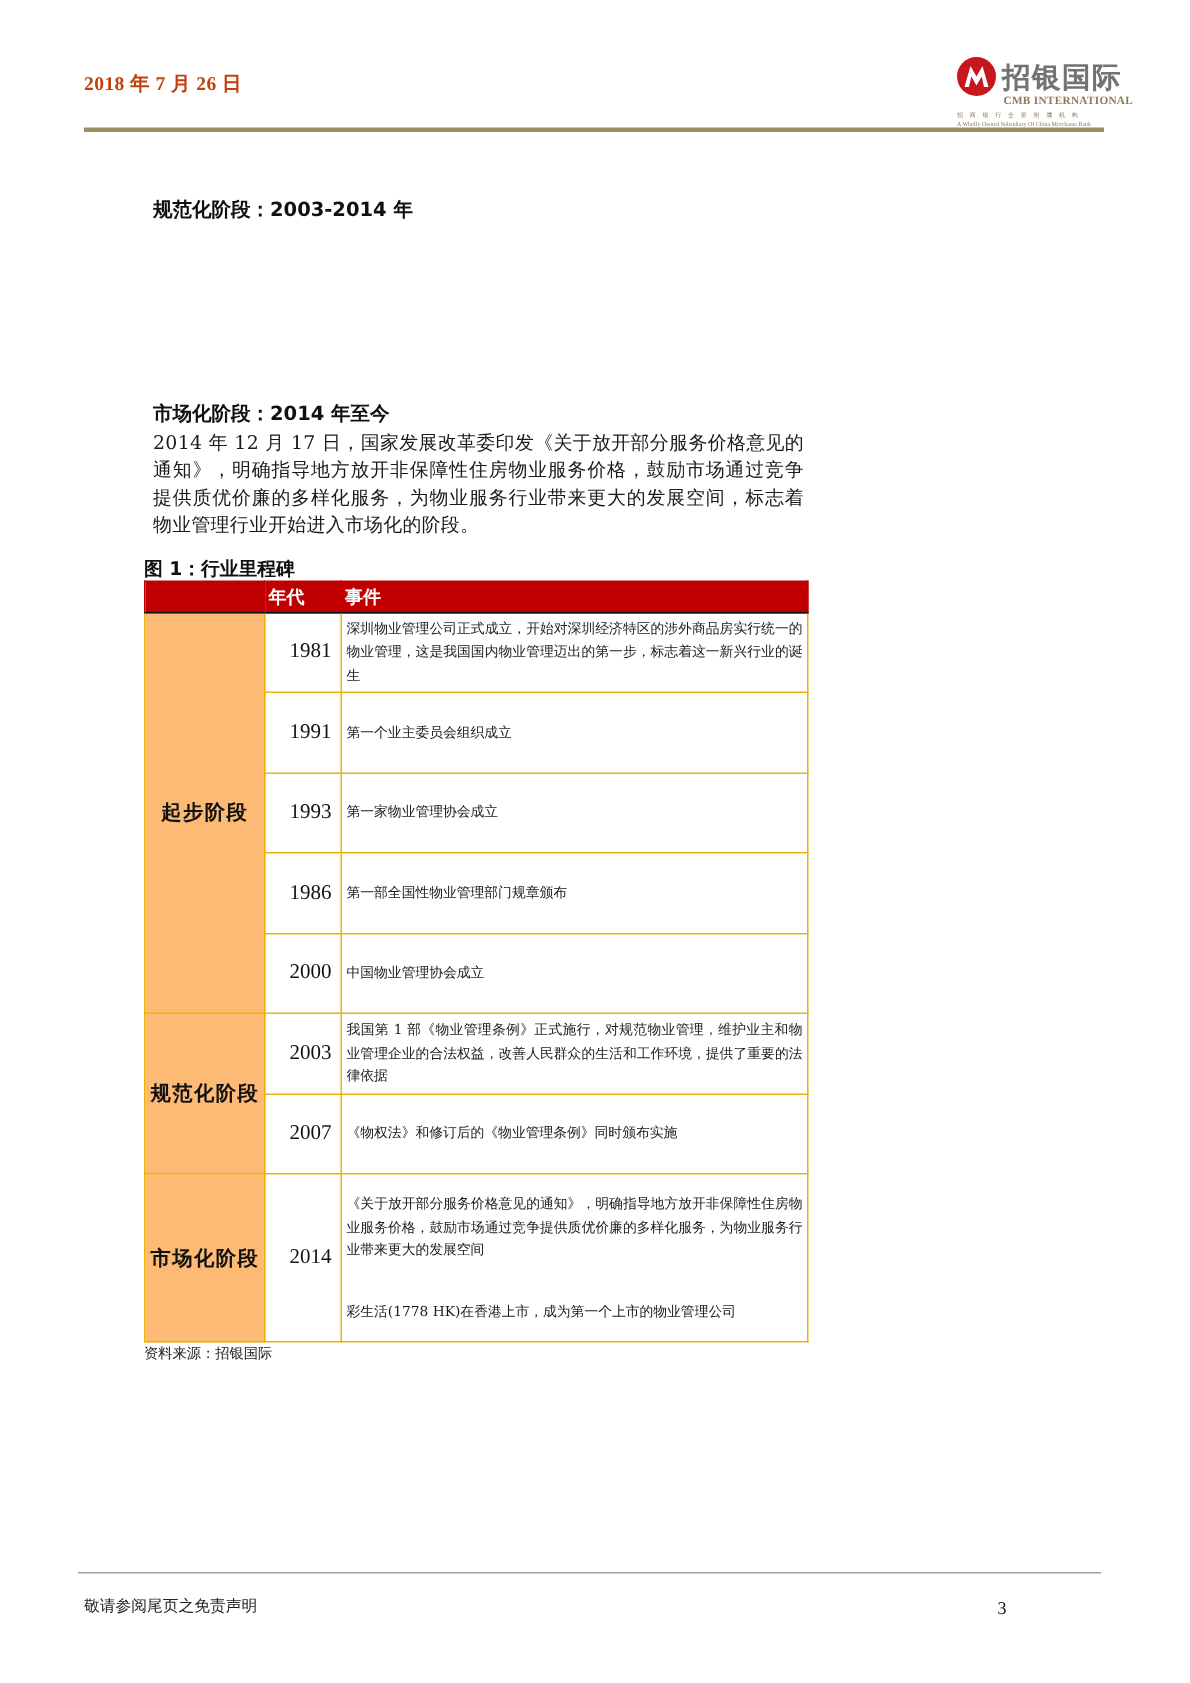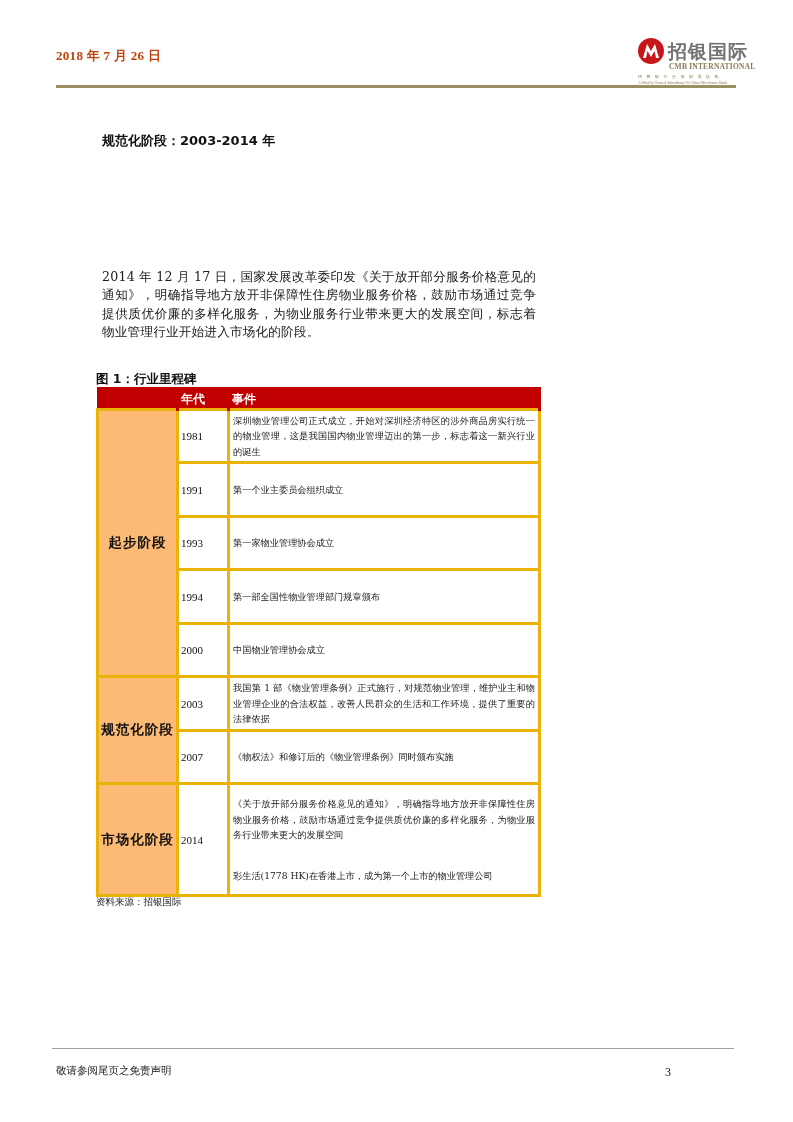--- a/index.html
+++ b/index.html
@@ -19,28 +19,28 @@
 
   .section { position: absolute; left: 102px; width: 434px; }
   .section-title { font-family: "DejaVu Sans", sans-serif; font-weight: bold; font-size: 13px; line-height: 18px; color: #111; }
   .section-body { font-size: 12.6px; line-height: 18.3px; text-align: justify; color: #1a1a1a; letter-spacing: 0.2px; }
   #sec1 { top: 132px; }
   #sec2 { top: 268px; }
 
   .fig-title { position: absolute; left: 96px; top: 371px; font-family: "DejaVu Sans", sans-serif; font-weight: bold; font-size: 12.5px; color: #111; }
 
   table.milestones { position: absolute; left: 96px; top: 387px; width: 442px; border-collapse: collapse; table-layout: fixed; }
-  table.milestones td, table.milestones th { border: 3px solid #eab308; vertical-align: middle; }
+  table.milestones td, table.milestones th { border: 1px solid #eab308; vertical-align: middle; }
   table.milestones thead th { background: #c00000; color: #fff; height: 21px; text-align: left; font-family: "DejaVu Sans", sans-serif; font-weight: bold; font-size: 12px; padding-left: 2px; border-color: #c00000; border-bottom: 1px solid #111; }
   table.milestones thead th.blank { border-left: 1px solid #c00000; }
   col.c-stage { width: 80px; }
   col.c-year { width: 51px; }
   col.c-event { width: 311px; }
   td.stage { background: #fdba74; font-family: "DejaVu Sans", sans-serif; font-weight: bold; font-size: 13.5px; text-align: center; letter-spacing: 1px; color: #111; }
-  td.year { font-family: "Liberation Serif", serif; font-size: 11px; padding-left: 2px; color: #111; }
+  td.year { font-family: "Liberation Serif", serif; font-size: 14px; padding-left: 16px; color: #111; }
   td.event { font-size: 9.2px; line-height: 15.5px; padding: 0 3px 0 3px; text-align: justify; color: #1a1a1a; }
   .event-extra { display: block; margin-top: 25px; }
   tr.r1981 td { height: 53px; }
   tr.r1991 td { height: 54px; }
   tr.r1993 td { height: 53px; }
   tr.r1994 td { height: 54px; }
   tr.r2000 td { height: 53px; }
   tr.r2003 td { height: 54px; }
   tr.r2007 td { height: 53px; }
   tr.r2014 td { height: 112px; }
@@ -68,20 +68,21 @@
   <div class="logo-sub-en">A Wholly Owned Subsidiary Of China Merchants Bank</div>
 </div>
 
 <div class="header-rule"></div>
 
 <div class="section" id="sec1">
   <div class="section-title">规范化阶段：2003-2014 年</div>
 </div>
 
 <div class="section" id="sec2">
+  <div class="section-title">市场化阶段：2014 年至今</div>
   <div class="section-body">2014 年 12 月 17 日，国家发展改革委印发《关于放开部分服务价格意见的通知》，明确指导地方放开非保障性住房物业服务价格，鼓励市场通过竞争提供质优价廉的多样化服务，为物业服务行业带来更大的发展空间，标志着物业管理行业开始进入市场化的阶段。</div>
 </div>
 
 <div class="fig-title">图 1：行业里程碑</div>
 
 <table class="milestones">
   <colgroup>
     <col class="c-stage">
       <col class="c-year">
       <col class="c-event">
@@ -101,21 +102,21 @@
     </tr>
     <tr class="r1991">
       <td class="year">1991</td>
       <td class="event">第一个业主委员会组织成立</td>
     </tr>
     <tr class="r1993">
       <td class="year">1993</td>
       <td class="event">第一家物业管理协会成立</td>
     </tr>
     <tr class="r1994">
-      <td class="year">1994</td>
+      <td class="year">1986</td>
       <td class="event">第一部全国性物业管理部门规章颁布</td>
     </tr>
     <tr class="r2000">
       <td class="year">2000</td>
       <td class="event">中国物业管理协会成立</td>
     </tr>
     <tr class="r2003">
       <td class="stage" rowspan="2">规范化阶段</td>
       <td class="year">2003</td>
       <td class="event">我国第 1 部《物业管理条例》正式施行，对规范物业管理，维护业主和物业管理企业的合法权益，改善人民群众的生活和工作环境，提供了重要的法律依据</td>

